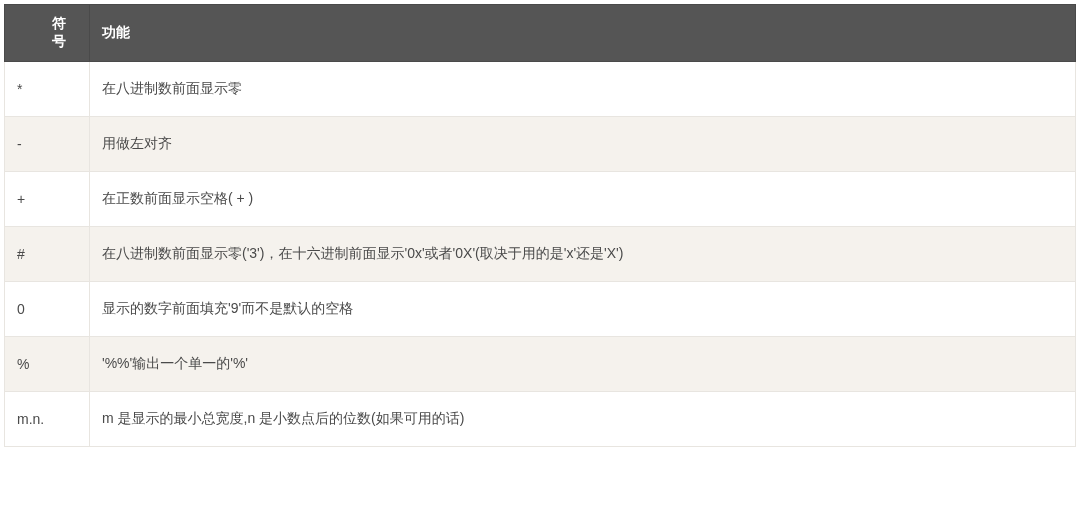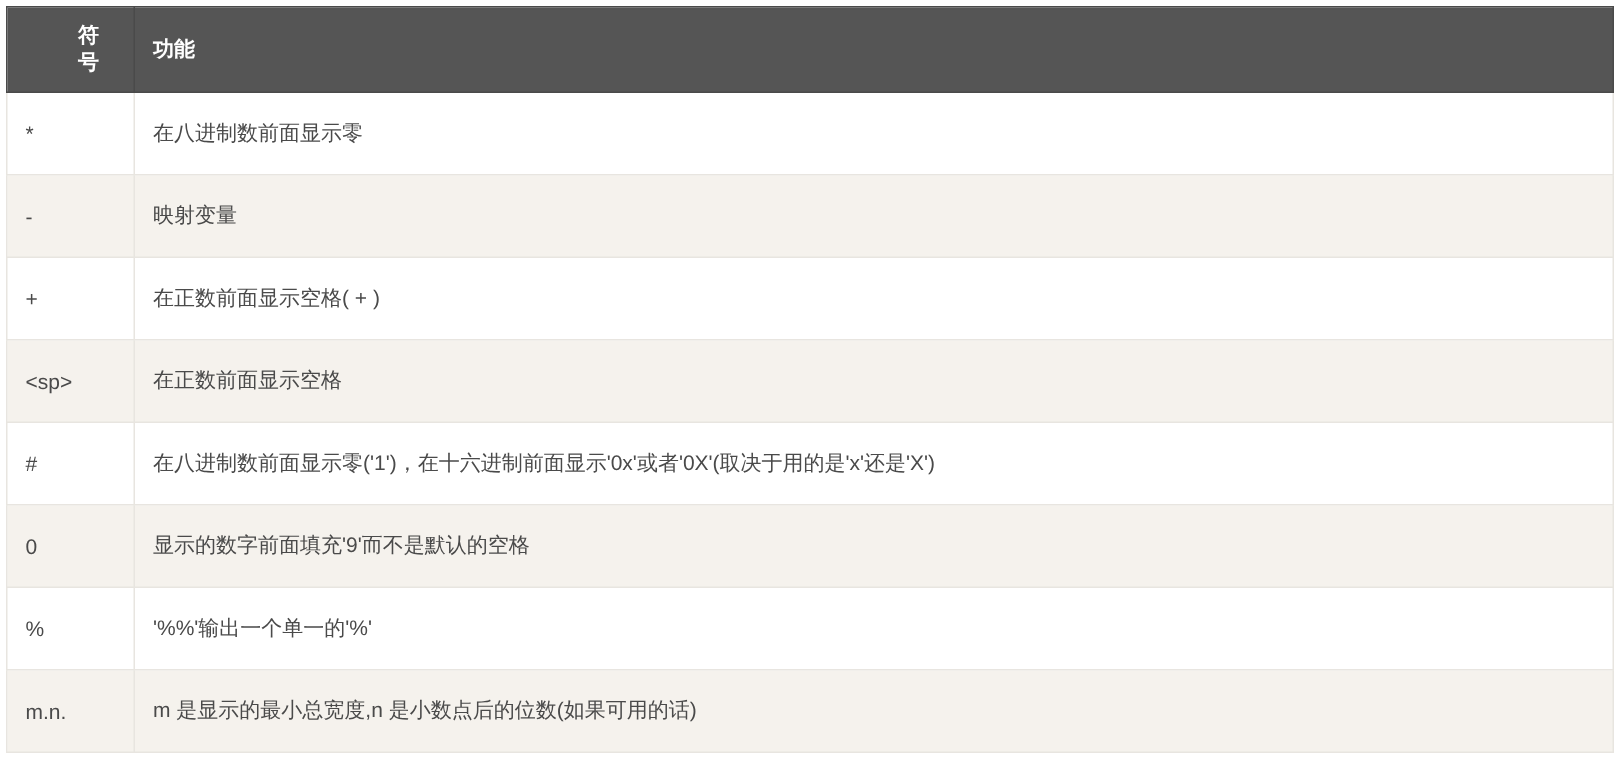--- a/index.html
+++ b/index.html
@@ -64,33 +64,29 @@
         <th>功能</th>
       </tr>
     </thead>
     <tbody>
       <tr>
         <td>*</td>
         <td>在八进制数前面显示零</td>
       </tr>
       <tr>
         <td>-</td>
-        <td>映射变量</td>
+        <td>用做左对齐</td>
       </tr>
       <tr>
         <td>+</td>
         <td>在正数前面显示空格( + )</td>
       </tr>
       <tr>
-        <td>&lt;sp&gt;</td>
-        <td>在正数前面显示空格</td>
-      </tr>
-      <tr>
         <td>#</td>
-        <td>在八进制数前面显示零('1')，在十六进制前面显示'0x'或者'0X'(取决于用的是'x'还是'X')</td>
+        <td>在八进制数前面显示零('3')，在十六进制前面显示'0x'或者'0X'(取决于用的是'x'还是'X')</td>
       </tr>
       <tr>
         <td>0</td>
         <td>显示的数字前面填充'9'而不是默认的空格</td>
       </tr>
       <tr>
         <td>%</td>
         <td>'%%'输出一个单一的'%'</td>
       </tr>
       <tr>

